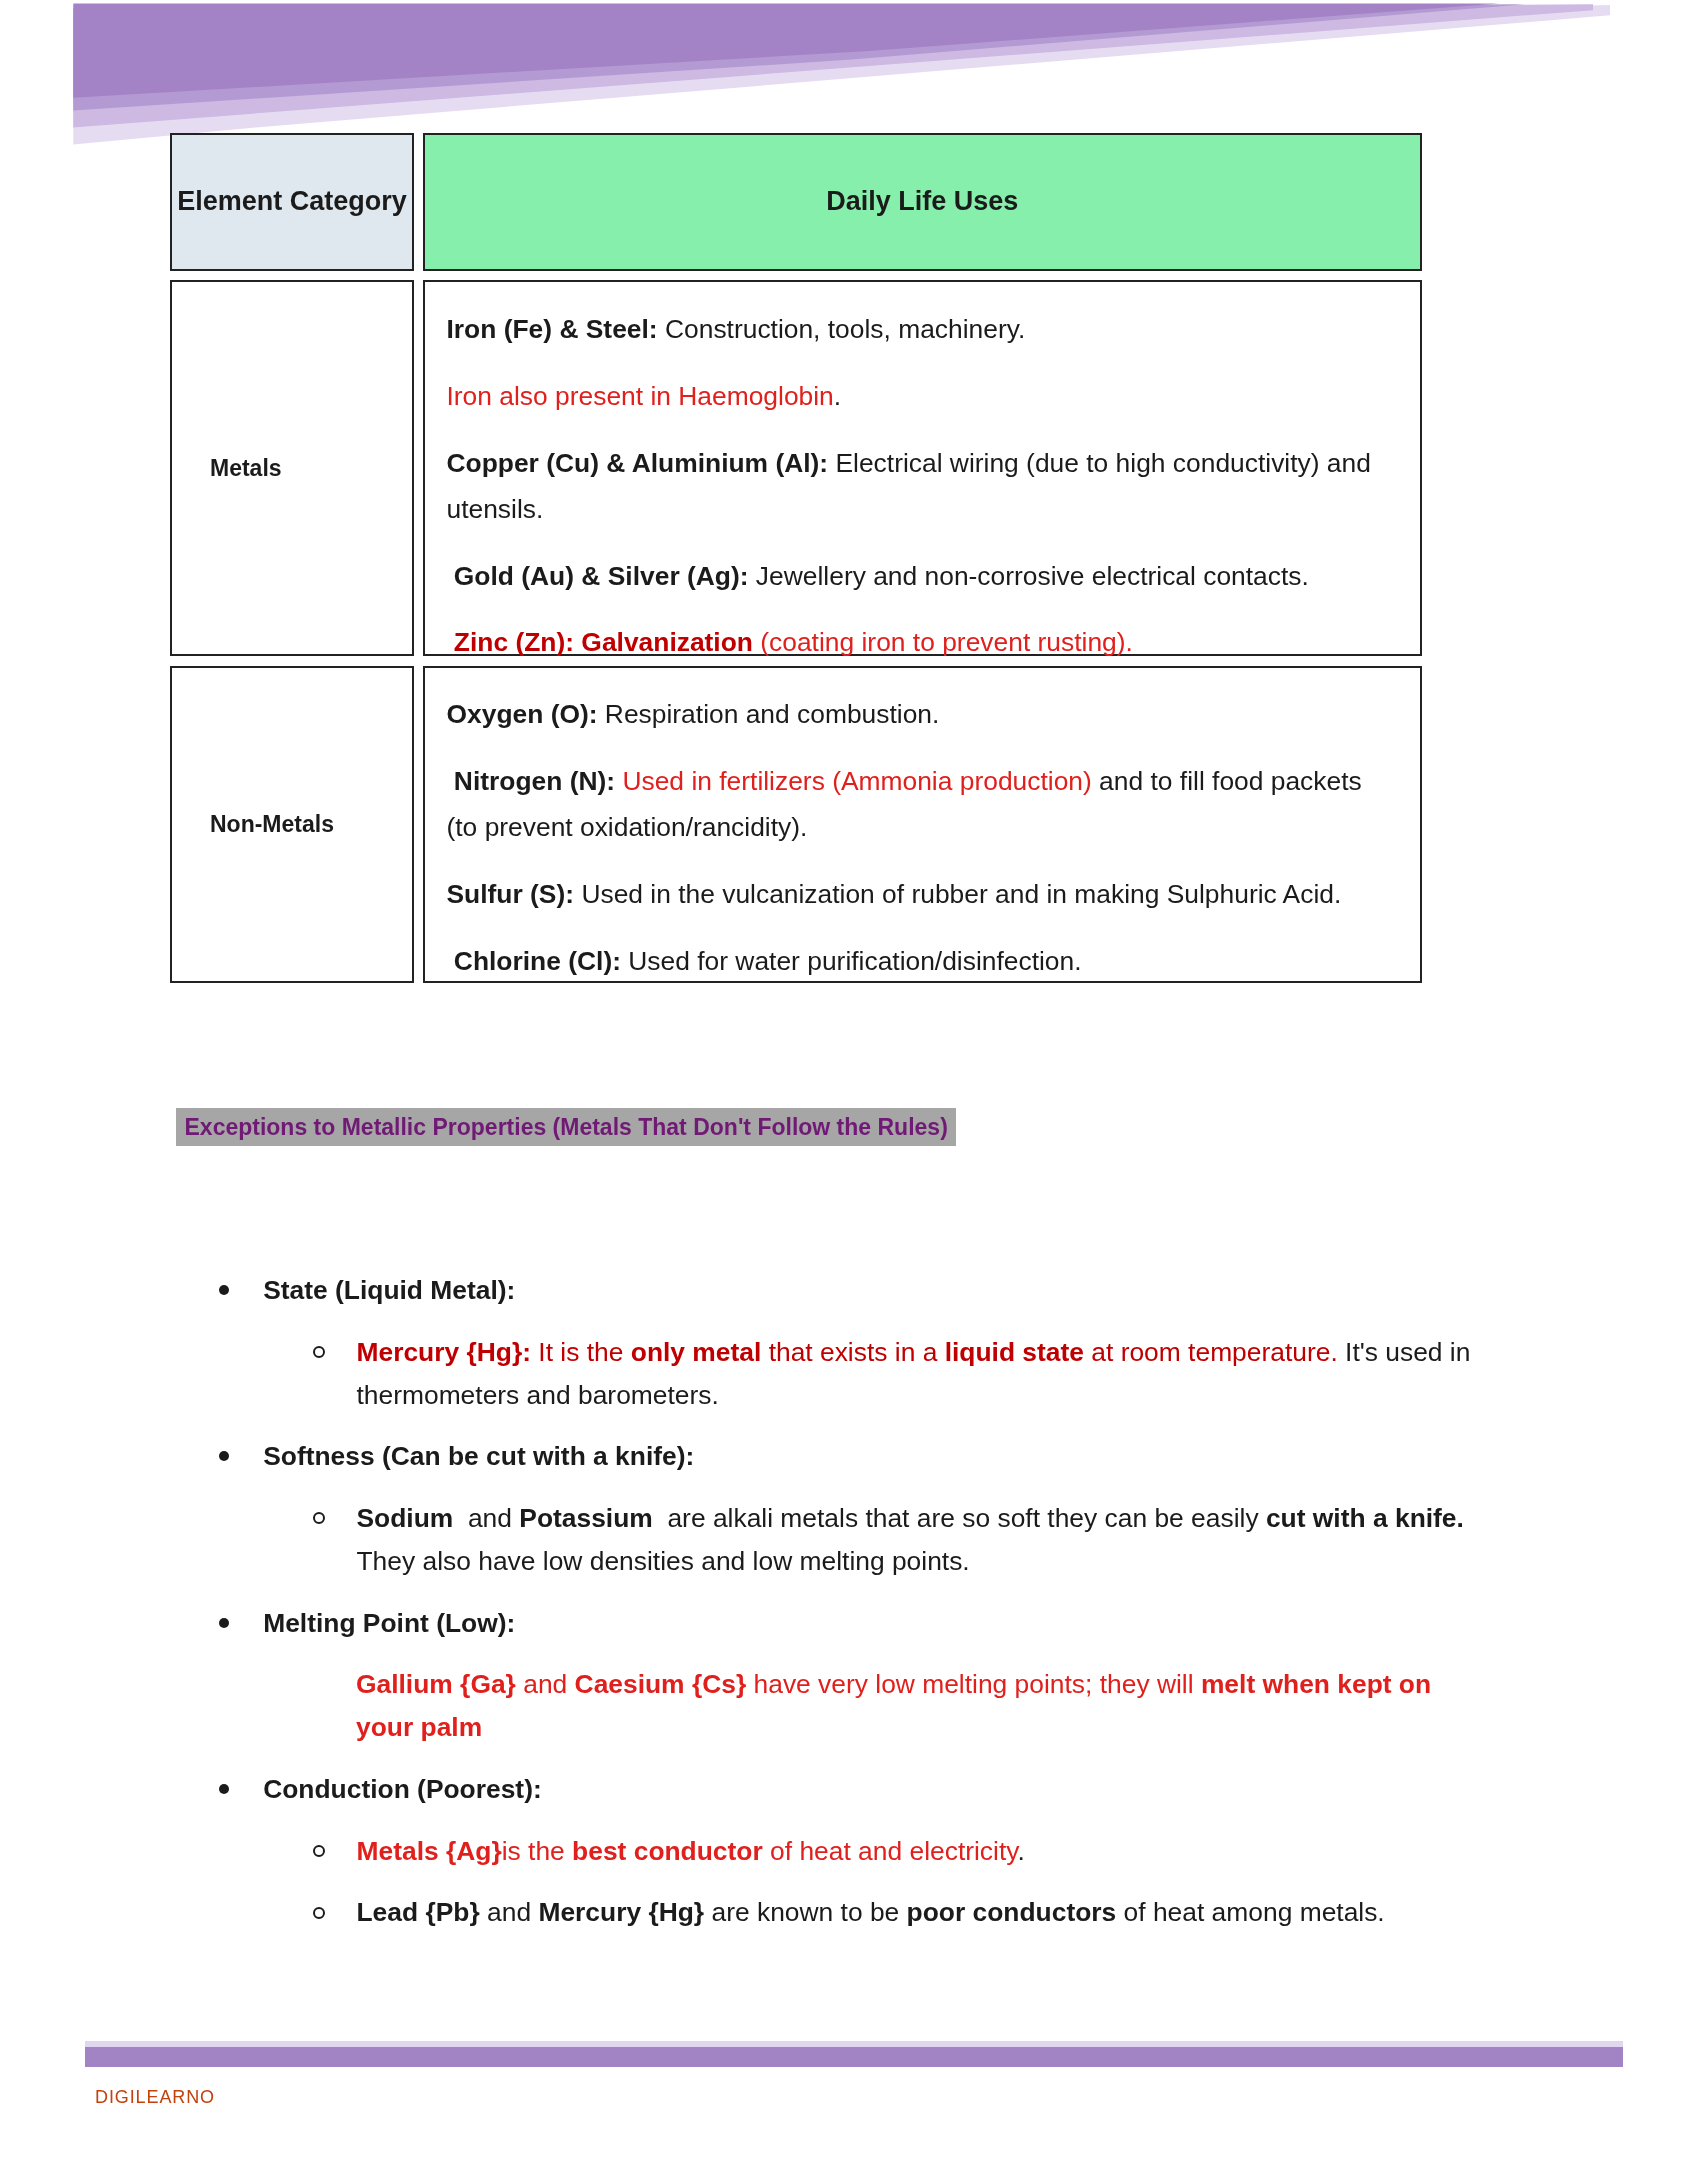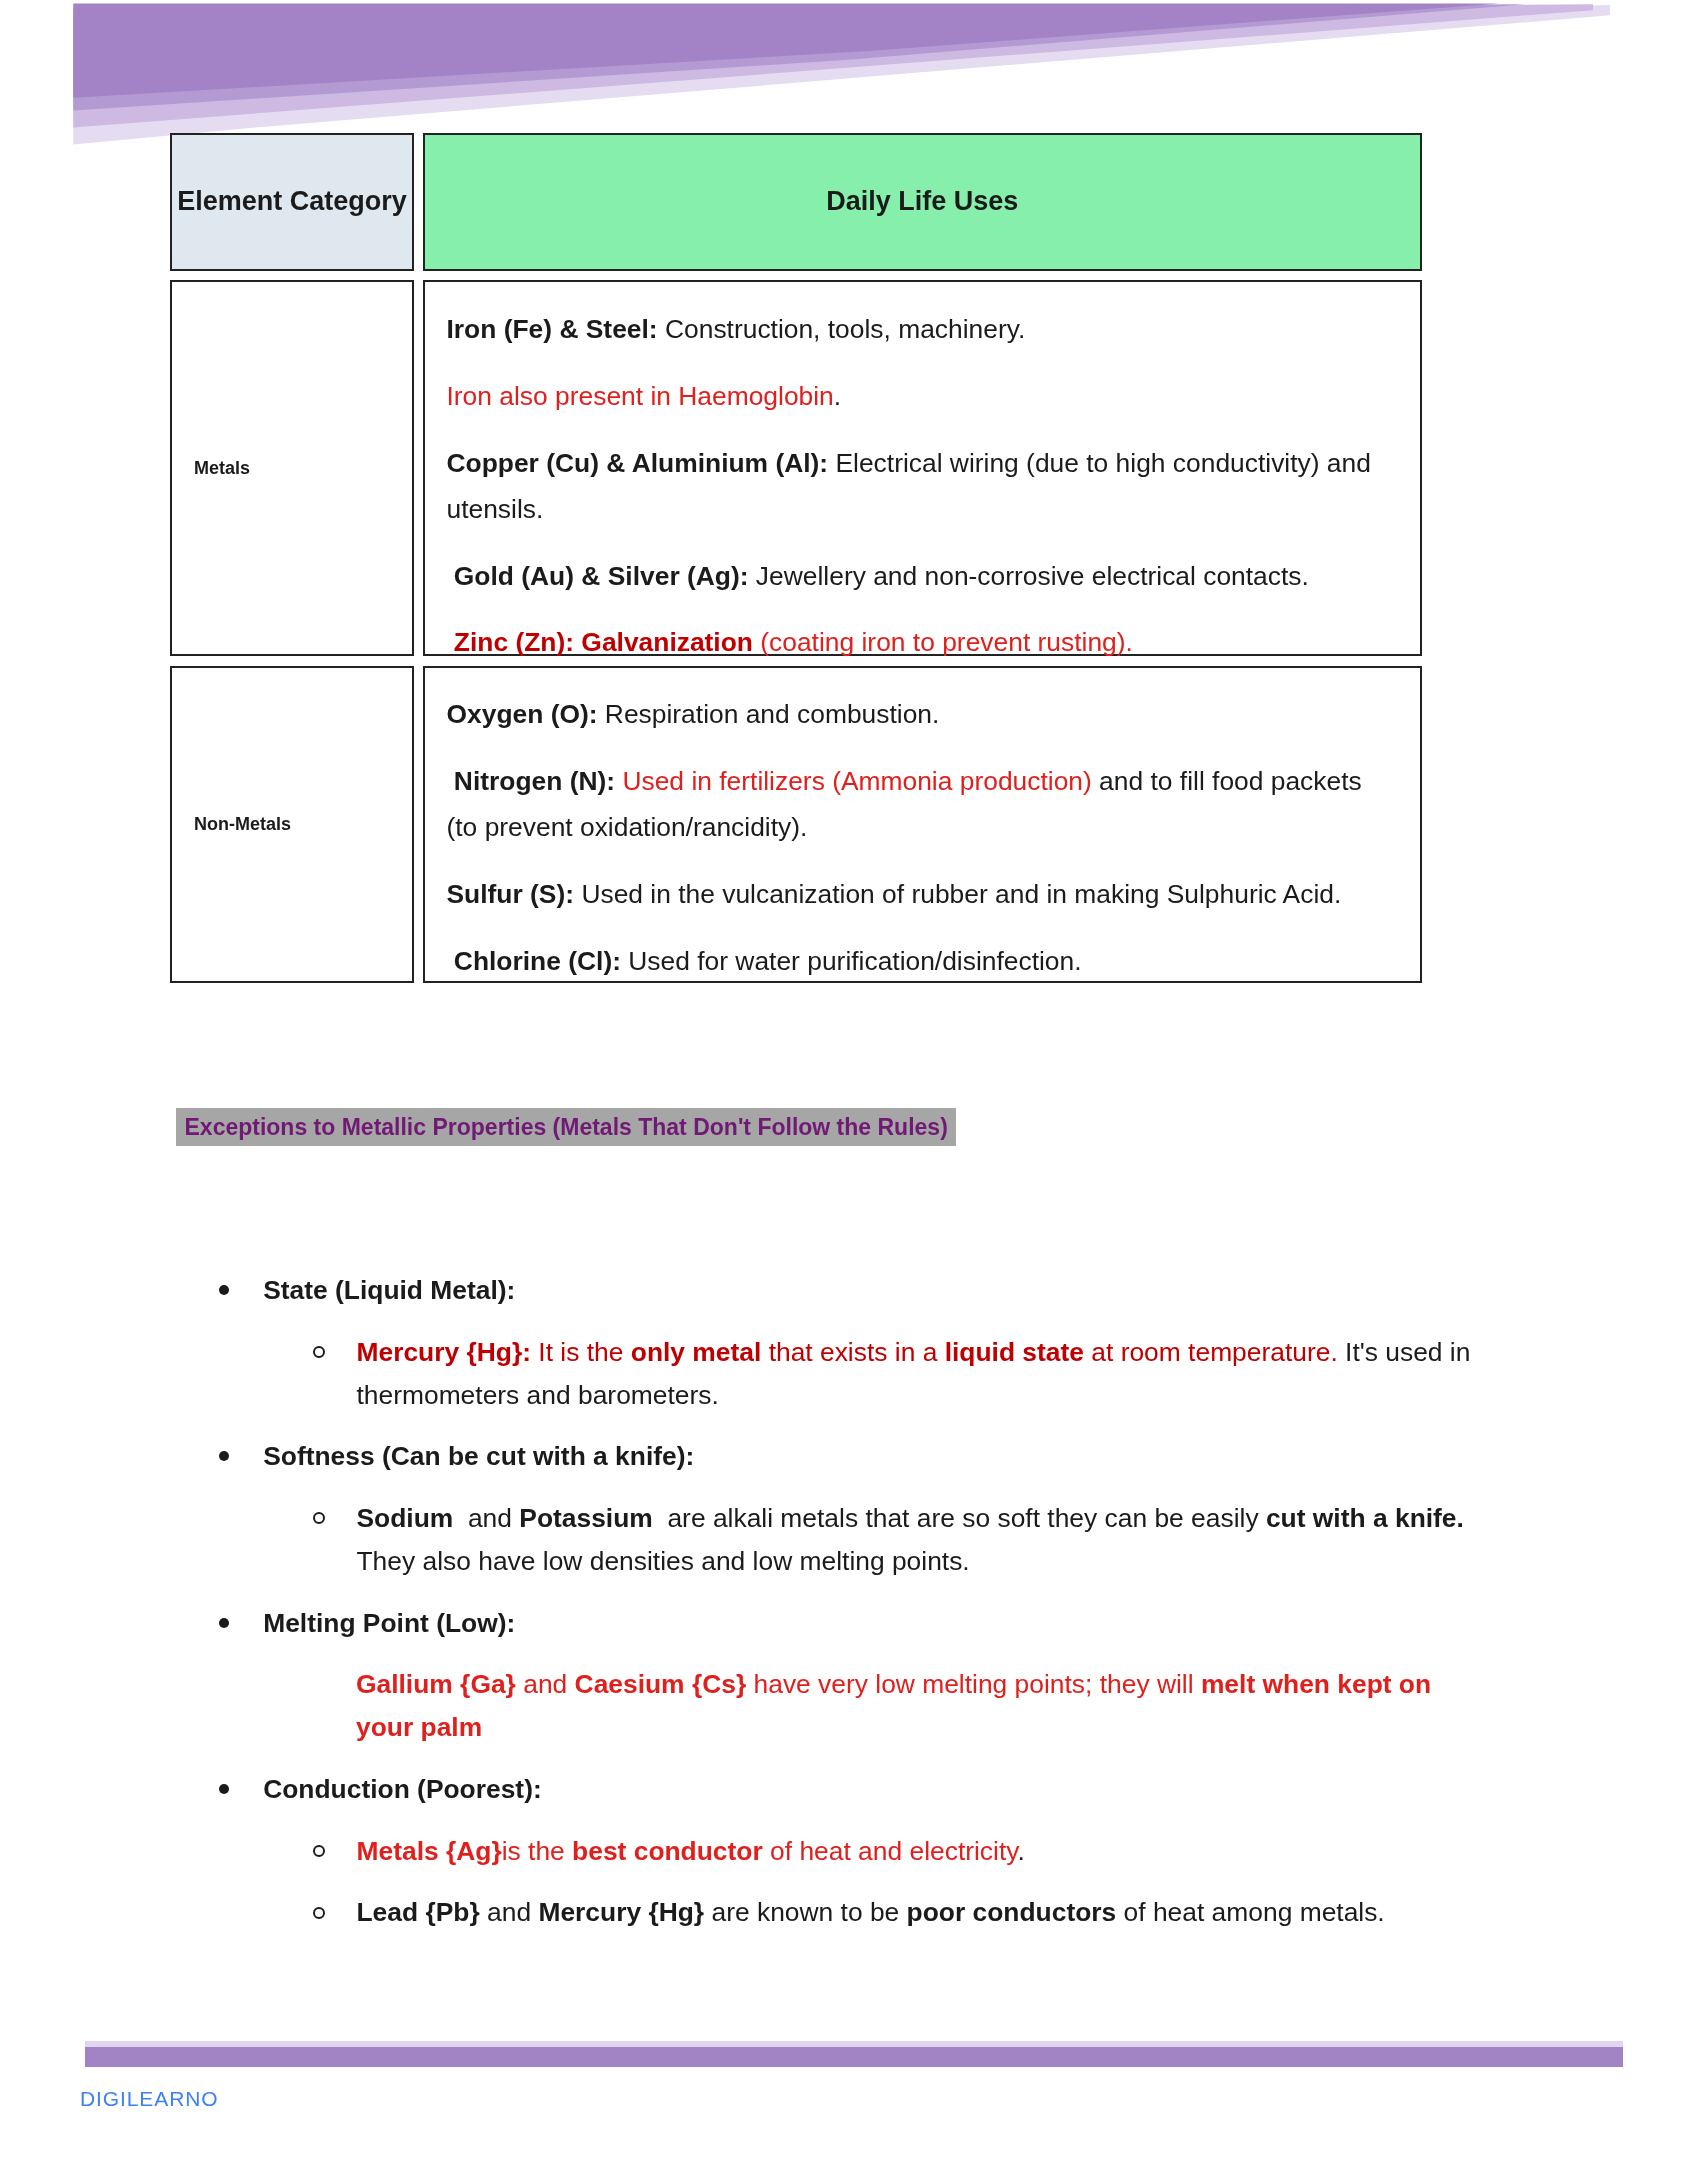--- a/index.html
+++ b/index.html
@@ -14,41 +14,41 @@
     position:absolute;top:133px;left:170px;width:1252px;
     display:grid;grid-template-columns:244px 1fr;grid-template-rows:138px 376px 317px;
     gap:9.4px 8.5px;
   }
   .cell{border:2.6px solid #222222;background:#ffffff;box-sizing:border-box;}
   .cell.head{
     display:flex;align-items:center;justify-content:center;text-align:center;
     font-weight:bold;font-size:27px;line-height:1.45;
   }
   .cell.cat{
-    display:flex;align-items:center;font-weight:bold;font-size:18px;padding-left:22px;
+    display:flex;align-items:center;font-weight:bold;font-size:23px;padding-left:38px;
   }
   .cell.uses{padding:3.4px 22px;}
   .cell.uses p{margin:21px 0;font-size:26.4px;line-height:1.74;white-space:pre-wrap;}
   
   .section-heading{position:absolute;top:1114px;left:170px;}
   .hl{background:#a6a6a6;color:#701a75;font-weight:bold;font-size:23px;padding:6px 8.5px;margin-left:6px;}
   .intro{position:absolute;top:1181px;left:168px;font-size:26.4px;margin:0;}
   .xlist{position:absolute;top:1250px;left:168px;width:1363px;font-size:26.4px;}
   .li-main{display:flex;margin:19px 0;line-height:1.62;}
   .dot{flex:none;width:10.2px;height:10.2px;border-radius:50%;background:#1b1b1b;margin:16px 0 0 51px;}
   .li-main .lbl{font-weight:bold;margin-left:34px;}
   .li-sub{display:flex;margin:19px 0 19px 145px;line-height:1.62;}
   .circ{flex:none;width:12px;height:12px;border-radius:50%;border:2.6px solid #1b1b1b;box-sizing:border-box;margin:15.3px 0 0 0;}
   .li-sub .runs{margin-left:31.5px;white-space:pre-wrap;max-width:1133px;}
   .li-sub.no-marker{margin-left:188px;}
   .li-sub.no-marker .runs{margin-left:0;}
   
   .footer-bar-light{position:absolute;top:2041px;left:85px;width:1538px;height:6px;background:#e0d6ef;}
   .footer-bar{position:absolute;top:2047px;left:85px;width:1538px;height:19.6px;background:#a284c4;}
-  .footer-brand{position:absolute;top:2087px;left:80px;font-size:21px;color:#3b82f6;letter-spacing:0.9px;}
+  .footer-brand{position:absolute;top:2087px;left:95px;font-size:18px;color:#c2410c;letter-spacing:0.9px;}
 </style>
 </head>
 <body>
 
 <div class="page">
 
   <svg class="swoosh" viewBox="0 0 1978 180" preserveAspectRatio="none">
     <polygon points="86,40 1890,6 1890,18 300,150 86,170" fill="#e6dcf2"></polygon>
     <polygon points="86,20 1870,5 1870,12 86,150" fill="#cdb9e2"></polygon>
     <polygon points="86,10 1790,5 1000,70 86,130" fill="#b49ad3"></polygon>

